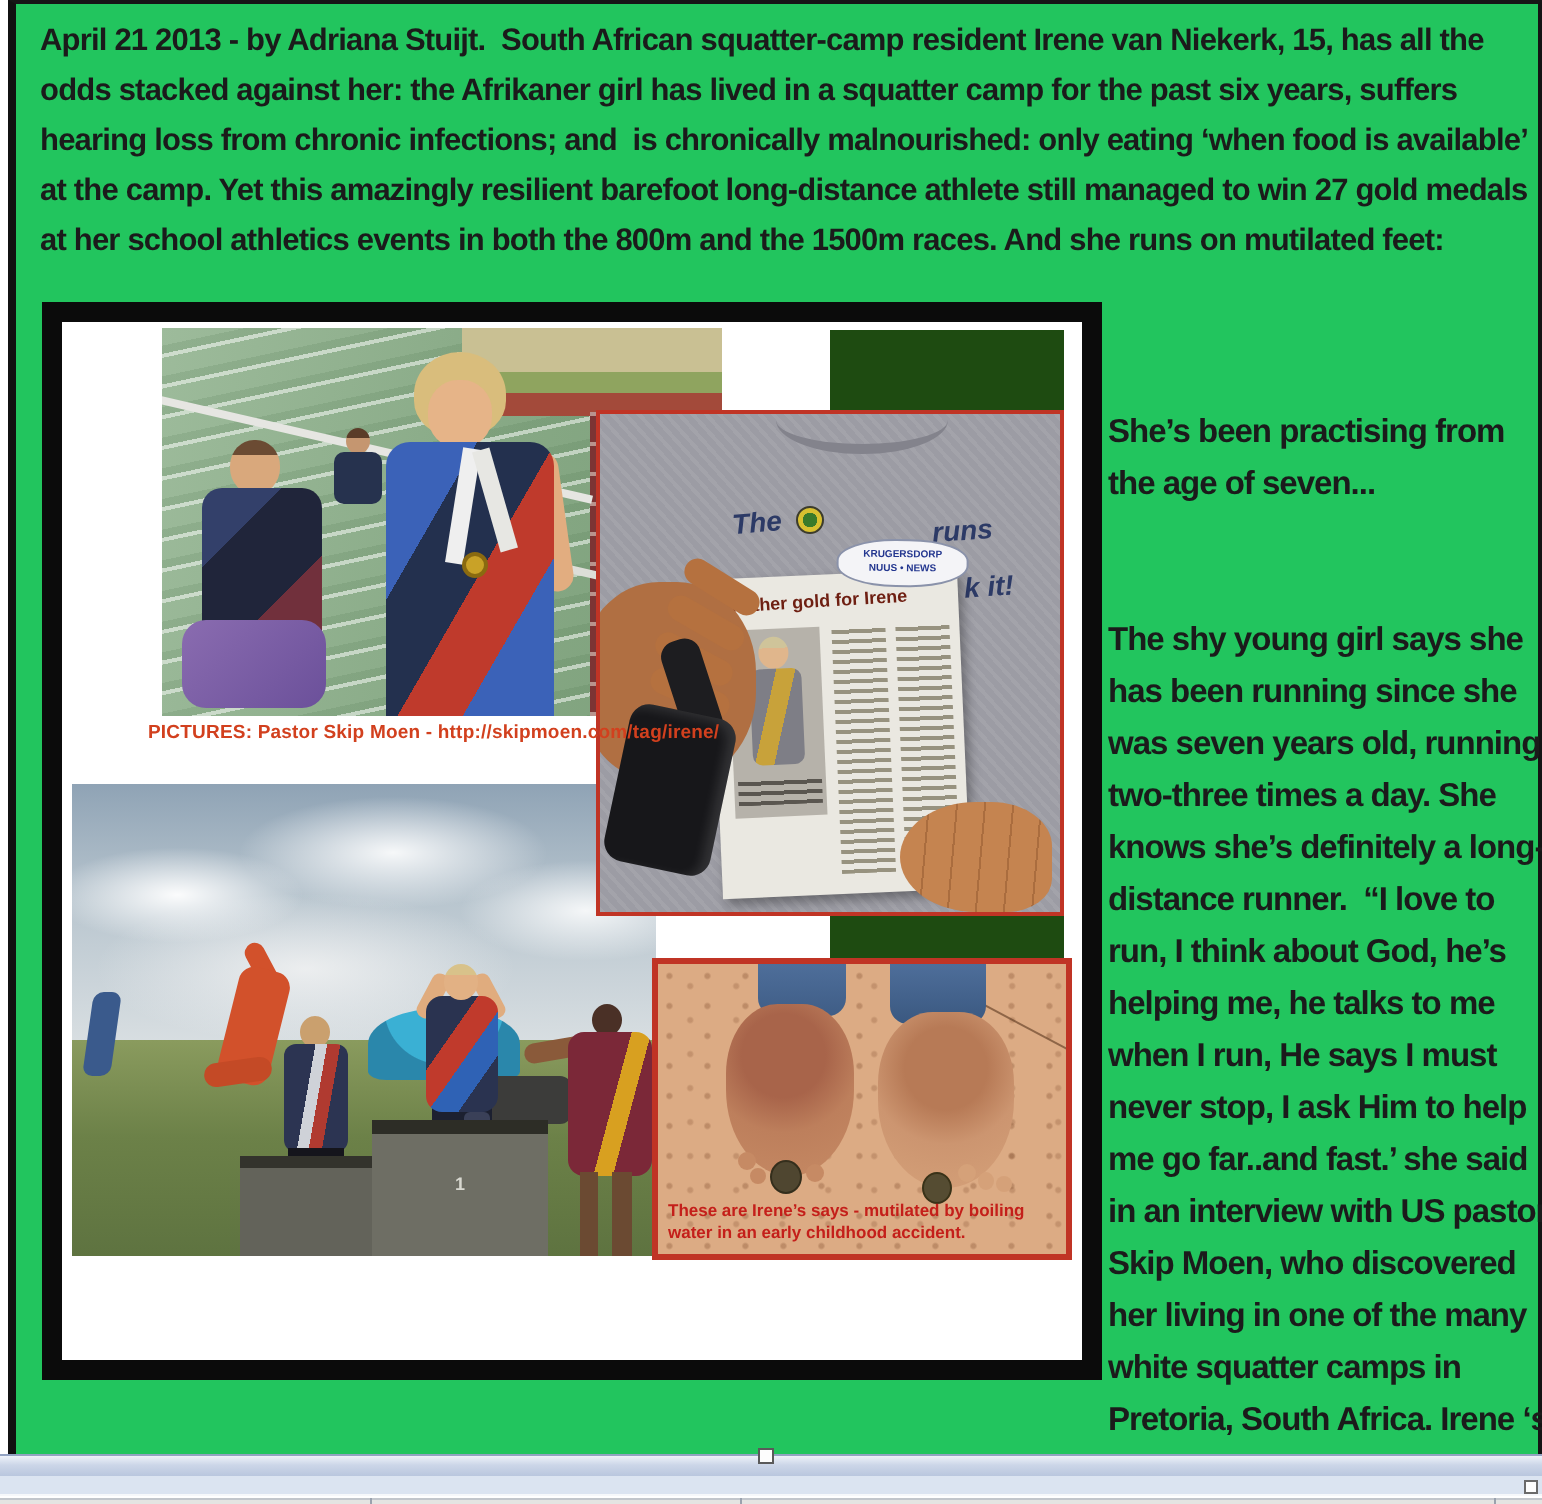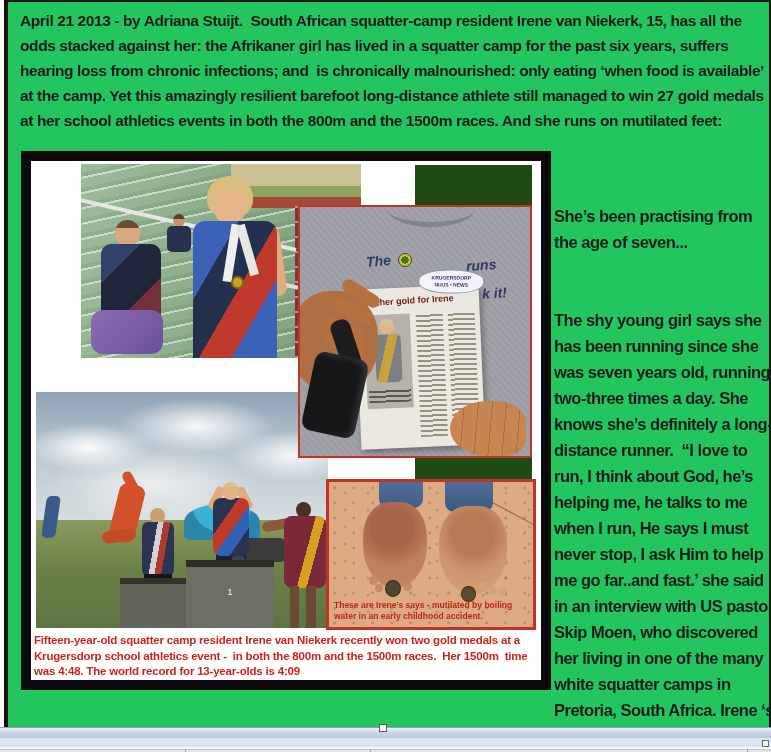--- a/index.html
+++ b/index.html
@@ -236,20 +236,21 @@
       <div class="abs st-bag"></div>
       <div class="abs st-hair"></div>
       <div class="abs st-face"></div>
       <div class="abs st-arm"></div>
       <div class="abs st-torso"></div>
       <div class="abs st-ribbon1"></div>
       <div class="abs st-ribbon2"></div>
       <div class="abs st-medal"></div>
     </div>
 
+    <div id="credit" class="abs">PICTURES: Pastor Skip Moen  -  http://skipmoen.com/tag/irene/</div>
 
     <div id="green-backdrop" class="abs"></div>
 
     <div id="hands" class="abs ph">
       <div class="abs hd-shirt"></div>
       <div class="abs hd-collar"></div>
       <div class="abs hd-frag hd-frag1">The</div>
       <div class="abs hd-frag hd-frag2">runs</div>
       <div class="abs hd-frag hd-frag3">k it!</div>
       <div class="abs hd-badge"></div>
@@ -317,21 +318,20 @@
       <div class="abs ft-toe ft-tL2"></div>
       <div class="abs ft-toe ft-bigL"></div>
       <div class="abs ft-toe ft-tL3"></div>
       <div class="abs ft-toe ft-bigR"></div>
       <div class="abs ft-toe ft-tR1"></div>
       <div class="abs ft-toe ft-tR2"></div>
       <div class="abs ft-toe ft-tR3"></div>
       <div id="feet-caption" class="abs">These are Irene’s says - mutilated by boiling water in an early childhood accident.</div>
     </div>
 
-    <div id="main-caption" class="abs">Fifteen-year-old squatter camp resident Irene van Niekerk recently won two gold medals at a Krugersdorp school athletics event -  in both the 800m and the 1500m races.  Her 1500m  time was 4:48. The world record for 13-year-olds is 4:09</div>
   </div>
 
   <div id="sidebar" class="abs">
     <div>She’s been practising from the age of seven...</div>
     <div>The shy young girl says she has been running since she was seven years old, running two-three times a day. She knows she’s definitely a long-distance runner.  “I love to run, I think about God, he’s helping me, he talks to me when I run, He says I must never stop, I ask Him to help me go far..and fast.’ she said in an interview with US pastor Skip Moen, who discovered her living in one of the many white squatter camps in Pretoria, South Africa. Irene ‘s latest time in the 1500m was 4:48 at a Krugersdorp school-meet</div>
   </div>
 
 </div>
 
 <div id="sel-bar" class="abs"></div>

